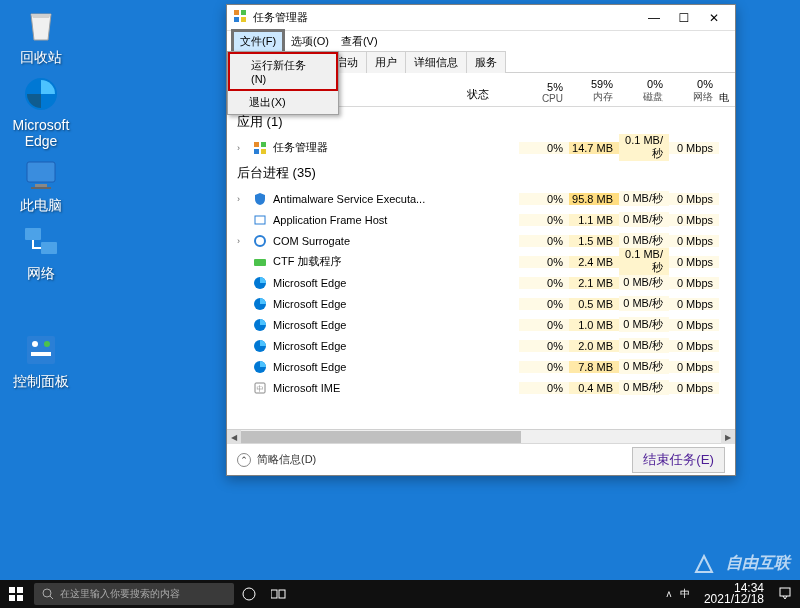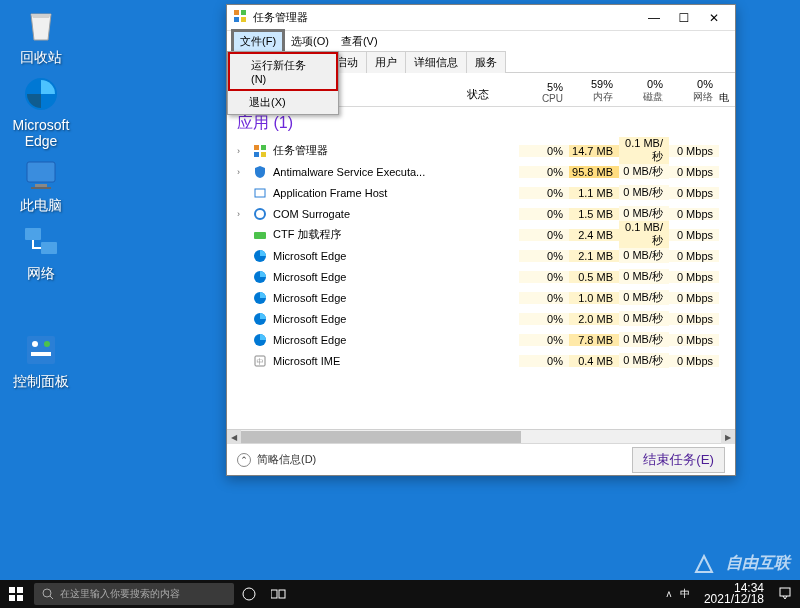--- a/index.html
+++ b/index.html
@@ -43,21 +43,21 @@
 .tm-headers { display: flex; height: 34px; border-bottom: 1px solid #d8d8d8; font-size: 11px; }
 .col-name { flex: 1; padding: 4px 8px; display: flex; align-items: flex-end; }
 .col-status { width: 56px; text-align: left; padding: 4px 4px; display: flex; align-items: flex-end; font-family: Liberation Mono, monospace; }
 .col-stat { width: 50px; text-align: right; padding: 2px 6px; display: flex; flex-direction: column; justify-content: flex-end; }
 .col-stat .pct { font-size: 11px; }
 .col-stat .lbl { font-size: 10px; color: #555; }
 .col-extra { width: 16px; }
 
 
 .tm-body { flex: 1; overflow: hidden; font-size: 11px; }
-.group-header { color: #6d28d9; padding: 6px 10px; font-size: 16px; }
+.group-header { color: #000000; padding: 6px 10px; font-size: 13px; }
 .proc-row { display: flex; align-items: center; height: 21px; }
 .proc-name { flex: 1; display: flex; align-items: center; padding-left: 10px; gap: 6px; }
 .proc-name .expand { width: 10px; color: #666; font-size: 9px; }
 .proc-name .picon { width: 14px; height: 14px; }
 .proc-stat { width: 50px; text-align: right; padding-right: 6px; }
 .bg-y0 { background: #fffae6; }
 .bg-y1 { background: #fff4cc; }
 .bg-y2 { background: #ffe9a8; }
 .bg-y3 { background: #ffdd80; }
 .col-status-cell { width: 56px; }
@@ -206,20 +206,21 @@
         <span>任务管理器</span>
       </div>
       <div class="col-status-cell"></div>
       <div class="proc-stat bg-y0">0%</div>
       <div class="proc-stat bg-y2">14.7 MB</div>
       <div class="proc-stat bg-y1">0.1 MB/秒</div>
       <div class="proc-stat bg-y0">0 Mbps</div>
       <div style="width:16px"></div>
     </div>
 
+    <div class="group-header">后台进程 (35)</div>
 
     <div class="proc-row">
       <div class="proc-name">
           <span class="expand">›</span>
           <span class="picon"><svg viewBox="0 0 14 14">
               <path d="M7 1 L12 3 L12 7 Q12 12 7 13 Q2 12 2 7 L2 3 Z" fill="#2a7fd6"></path>
             </svg></span>
           <span>Antimalware Service Executa...</span>
         </div>
       <div class="col-status-cell"></div>

